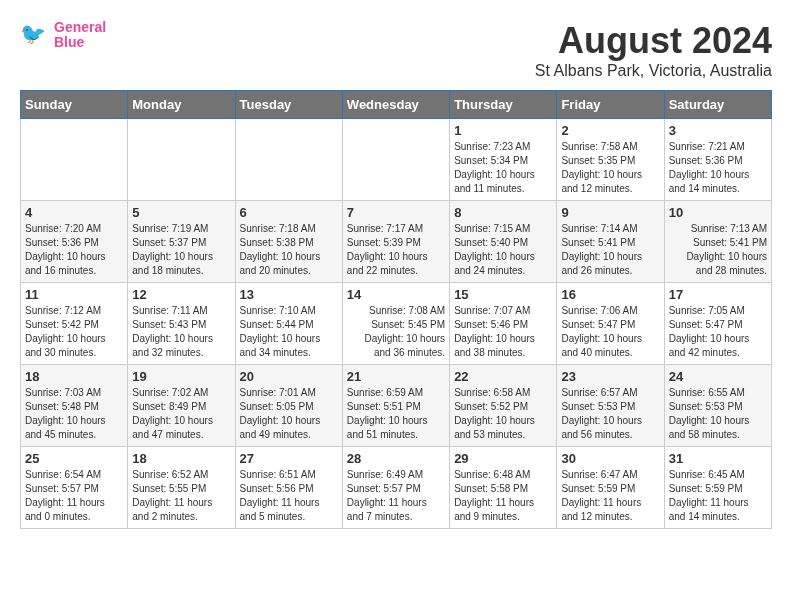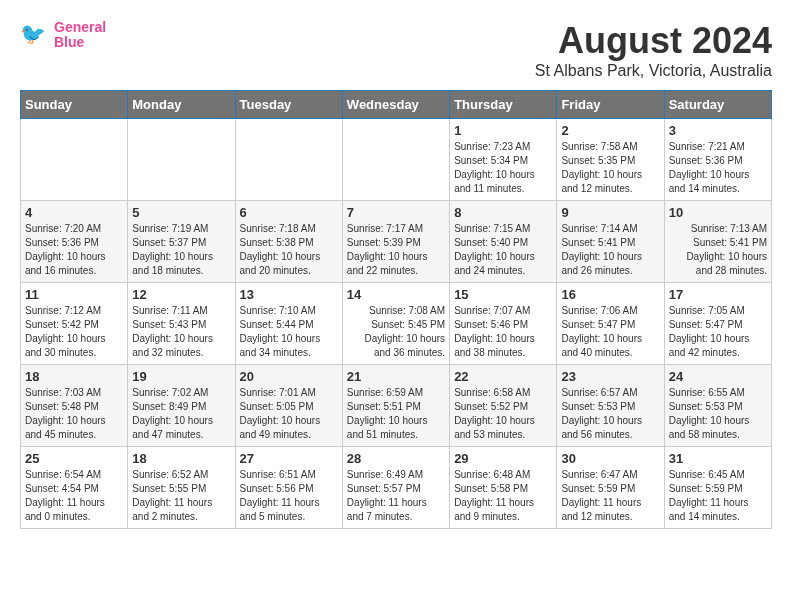--- a/index.html
+++ b/index.html
@@ -292,21 +292,21 @@
           <div class="day-info" style="white-space: pre-line;">Sunrise: 6:55 AM
 Sunset: 5:53 PM
 Daylight: 10 hours
 and 58 minutes.</div>
         </td>
       </tr>
       <tr>
         <td>
           <div class="day-number">25</div>
           <div class="day-info" style="white-space: pre-line;">Sunrise: 6:54 AM
-Sunset: 4:54 PM
+Sunset: 5:57 PM
 Daylight: 11 hours
 and 0 minutes.</div>
         </td>
         <td>
           <div class="day-number">18</div>
           <div class="day-info" style="white-space: pre-line;">Sunrise: 6:52 AM
 Sunset: 5:55 PM
 Daylight: 11 hours
 and 2 minutes.</div>
         </td>

